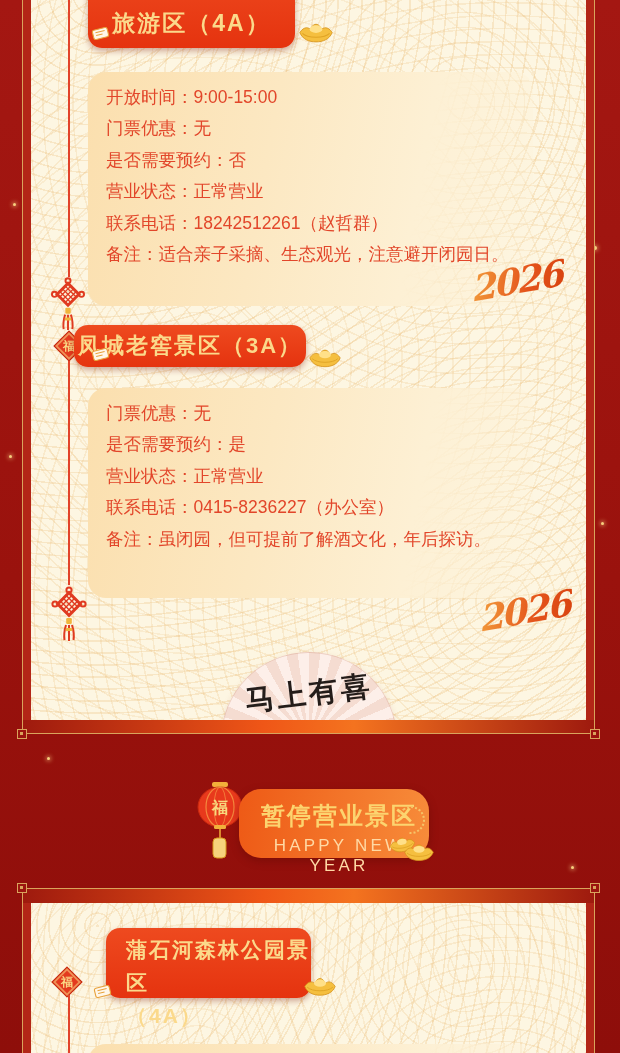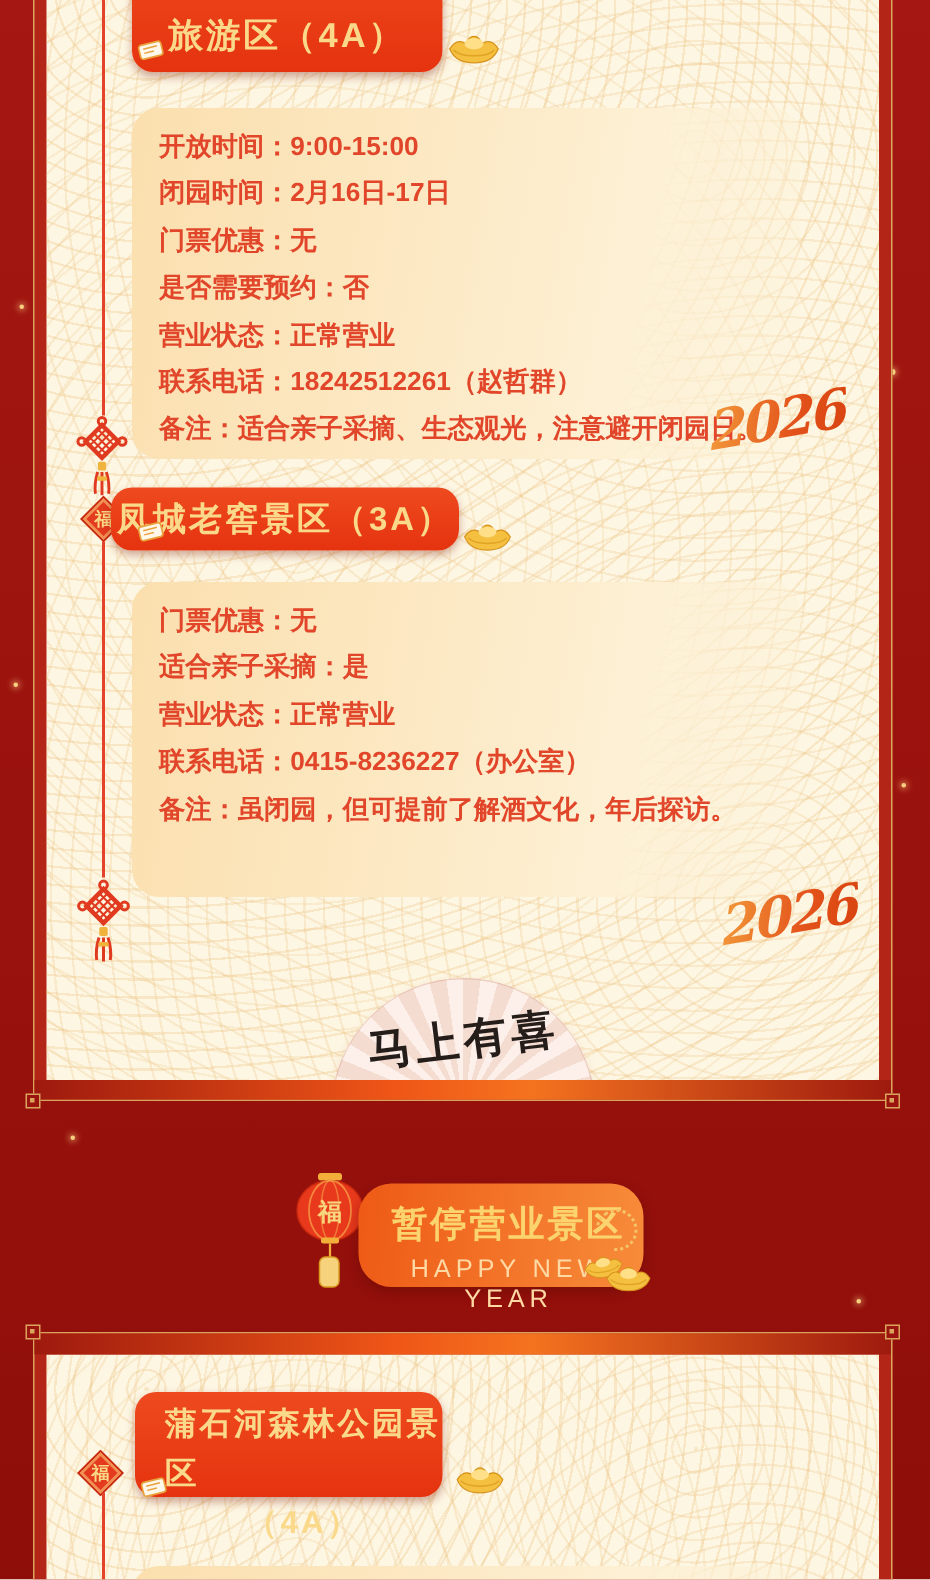--- a/index.html
+++ b/index.html
@@ -48,21 +48,21 @@
     box-shadow:0 3px 6px rgba(120,20,5,.35);
   }
   .badge::before,.badge::after{content:'';position:absolute;top:50%;width:14px;height:60%;
     transform:translateY(-50%);background:#d52b0e;border-radius:6px;z-index:-1;}
   .badge::before{left:-6px}.badge::after{right:-6px}
   .badge .bl1,.badge .bl2{display:block;text-align:center;}
   
   .dbox{
     position:absolute;border-radius:18px;box-sizing:border-box;
     background:linear-gradient(100deg,#fbdfae 0%,#fce8c2 40%,#fdf0d4 72%,rgba(253,244,222,0.12) 100%);
-    padding:10px 18px;color:#e2462a;font-size:17.5px;font-weight:700;line-height:31.4px;
+    padding:10px 18px;color:#e2462a;font-size:17.5px;font-weight:400;line-height:31.4px;
   }
   
   .ymark{
     position:absolute;font-family:"DejaVu Serif",serif;font-style:italic;font-weight:bold;
     font-size:36px;letter-spacing:-2px;transform:rotate(-10deg) skewX(-8deg);
     background:linear-gradient(100deg,#f29b3b,#e4531b 60%,#d8430f);
     -webkit-background-clip:text;background-clip:text;color:transparent;
   }
   
   .fan{
@@ -150,21 +150,20 @@
       </div>
       <svg style="position:absolute;left:60px;top:96px;width:19px;height:17px">
           <use href="#sym-scroll"></use>
         </svg>
       <svg style="position:absolute;left:268px;top:88px;width:34px;height:26px">
           <use href="#sym-ingot"></use>
         </svg>
 
       <div class="dbox" style="left:57px;top:143px;width:445px;height:234px">
         <div class="row">开放时间：9:00-15:00</div>
-        <div class="row">闭园时间：2月16日-17日</div>
         <div class="row">门票优惠：无</div>
         <div class="row">是否需要预约：否</div>
         <div class="row">营业状态：正常营业</div>
         <div class="row">联系电话：18242512261（赵哲群）</div>
         <div class="row">备注：适合亲子采摘、生态观光，注意避开闭园日。</div>
       </div>
       <div class="ymark" style="left:442px;top:330px">2026</div>
 
       <svg style="position:absolute;left:19px;top:346px;width:36px;height:58px">
           <use href="#sym-knot"></use>
@@ -181,21 +180,21 @@
           <use href="#sym-scroll"></use>
         </svg>
       <svg style="position:absolute;left:278px;top:414px;width:32px;height:25px">
           <use href="#sym-ingot"></use>
         </svg>
 
       <div class="tline" style="top:432px;height:224px"></div>
 
       <div class="dbox" style="left:57px;top:459px;width:445px;height:210px">
         <div class="row">门票优惠：无</div>
-        <div class="row">适合亲子采摘：是</div>
+        <div class="row">是否需要预约：是</div>
         <div class="row">营业状态：正常营业</div>
         <div class="row">联系电话：0415-8236227（办公室）</div>
         <div class="row">备注：虽闭园，但可提前了解酒文化，年后探访。</div>
       </div>
 
       <svg style="position:absolute;left:20px;top:655px;width:36px;height:60px">
           <use href="#sym-knot"></use>
         </svg>
       <div class="ymark" style="left:450px;top:660px">2026</div>
 
@@ -220,23 +219,23 @@
   <svg style="position:absolute;left:389px;top:832px;width:26px;height:21px;transform:rotate(-10deg)">
       <use href="#sym-ingot"></use>
     </svg>
   <svg style="position:absolute;left:404px;top:838px;width:30px;height:24px">
       <use href="#sym-ingot"></use>
     </svg>
 
   <div id="card2" class="card" style="top:888px;height:300px">
     <div class="inner">
 
-      <div class="badge" style="left:59px;top:25px;width:205px;height:70px;padding:5px 0 0 20px;font-size:21px;line-height:33px;box-sizing:border-box">
+      <div class="badge" style="left:75px;top:25px;width:205px;height:70px;padding:5px 0 0 20px;font-size:21px;line-height:33px;box-sizing:border-box">
         <span class="bl1" style="text-align:left">蒲石河森林公园景区</span>
-        <span class="bl2" style="text-align:center">（4A）</span>
+        <span class="bl2" style="text-align:left">（4A）</span>
       </div>
 
       <div class="diamond" style="left:25px;top:68px">
         <span>福</span>
       </div>
       <svg style="position:absolute;left:62px;top:80px;width:19px;height:17px">
           <use href="#sym-scroll"></use>
         </svg>
       <svg style="position:absolute;left:273px;top:68px;width:32px;height:26px">
           <use href="#sym-ingot"></use>

